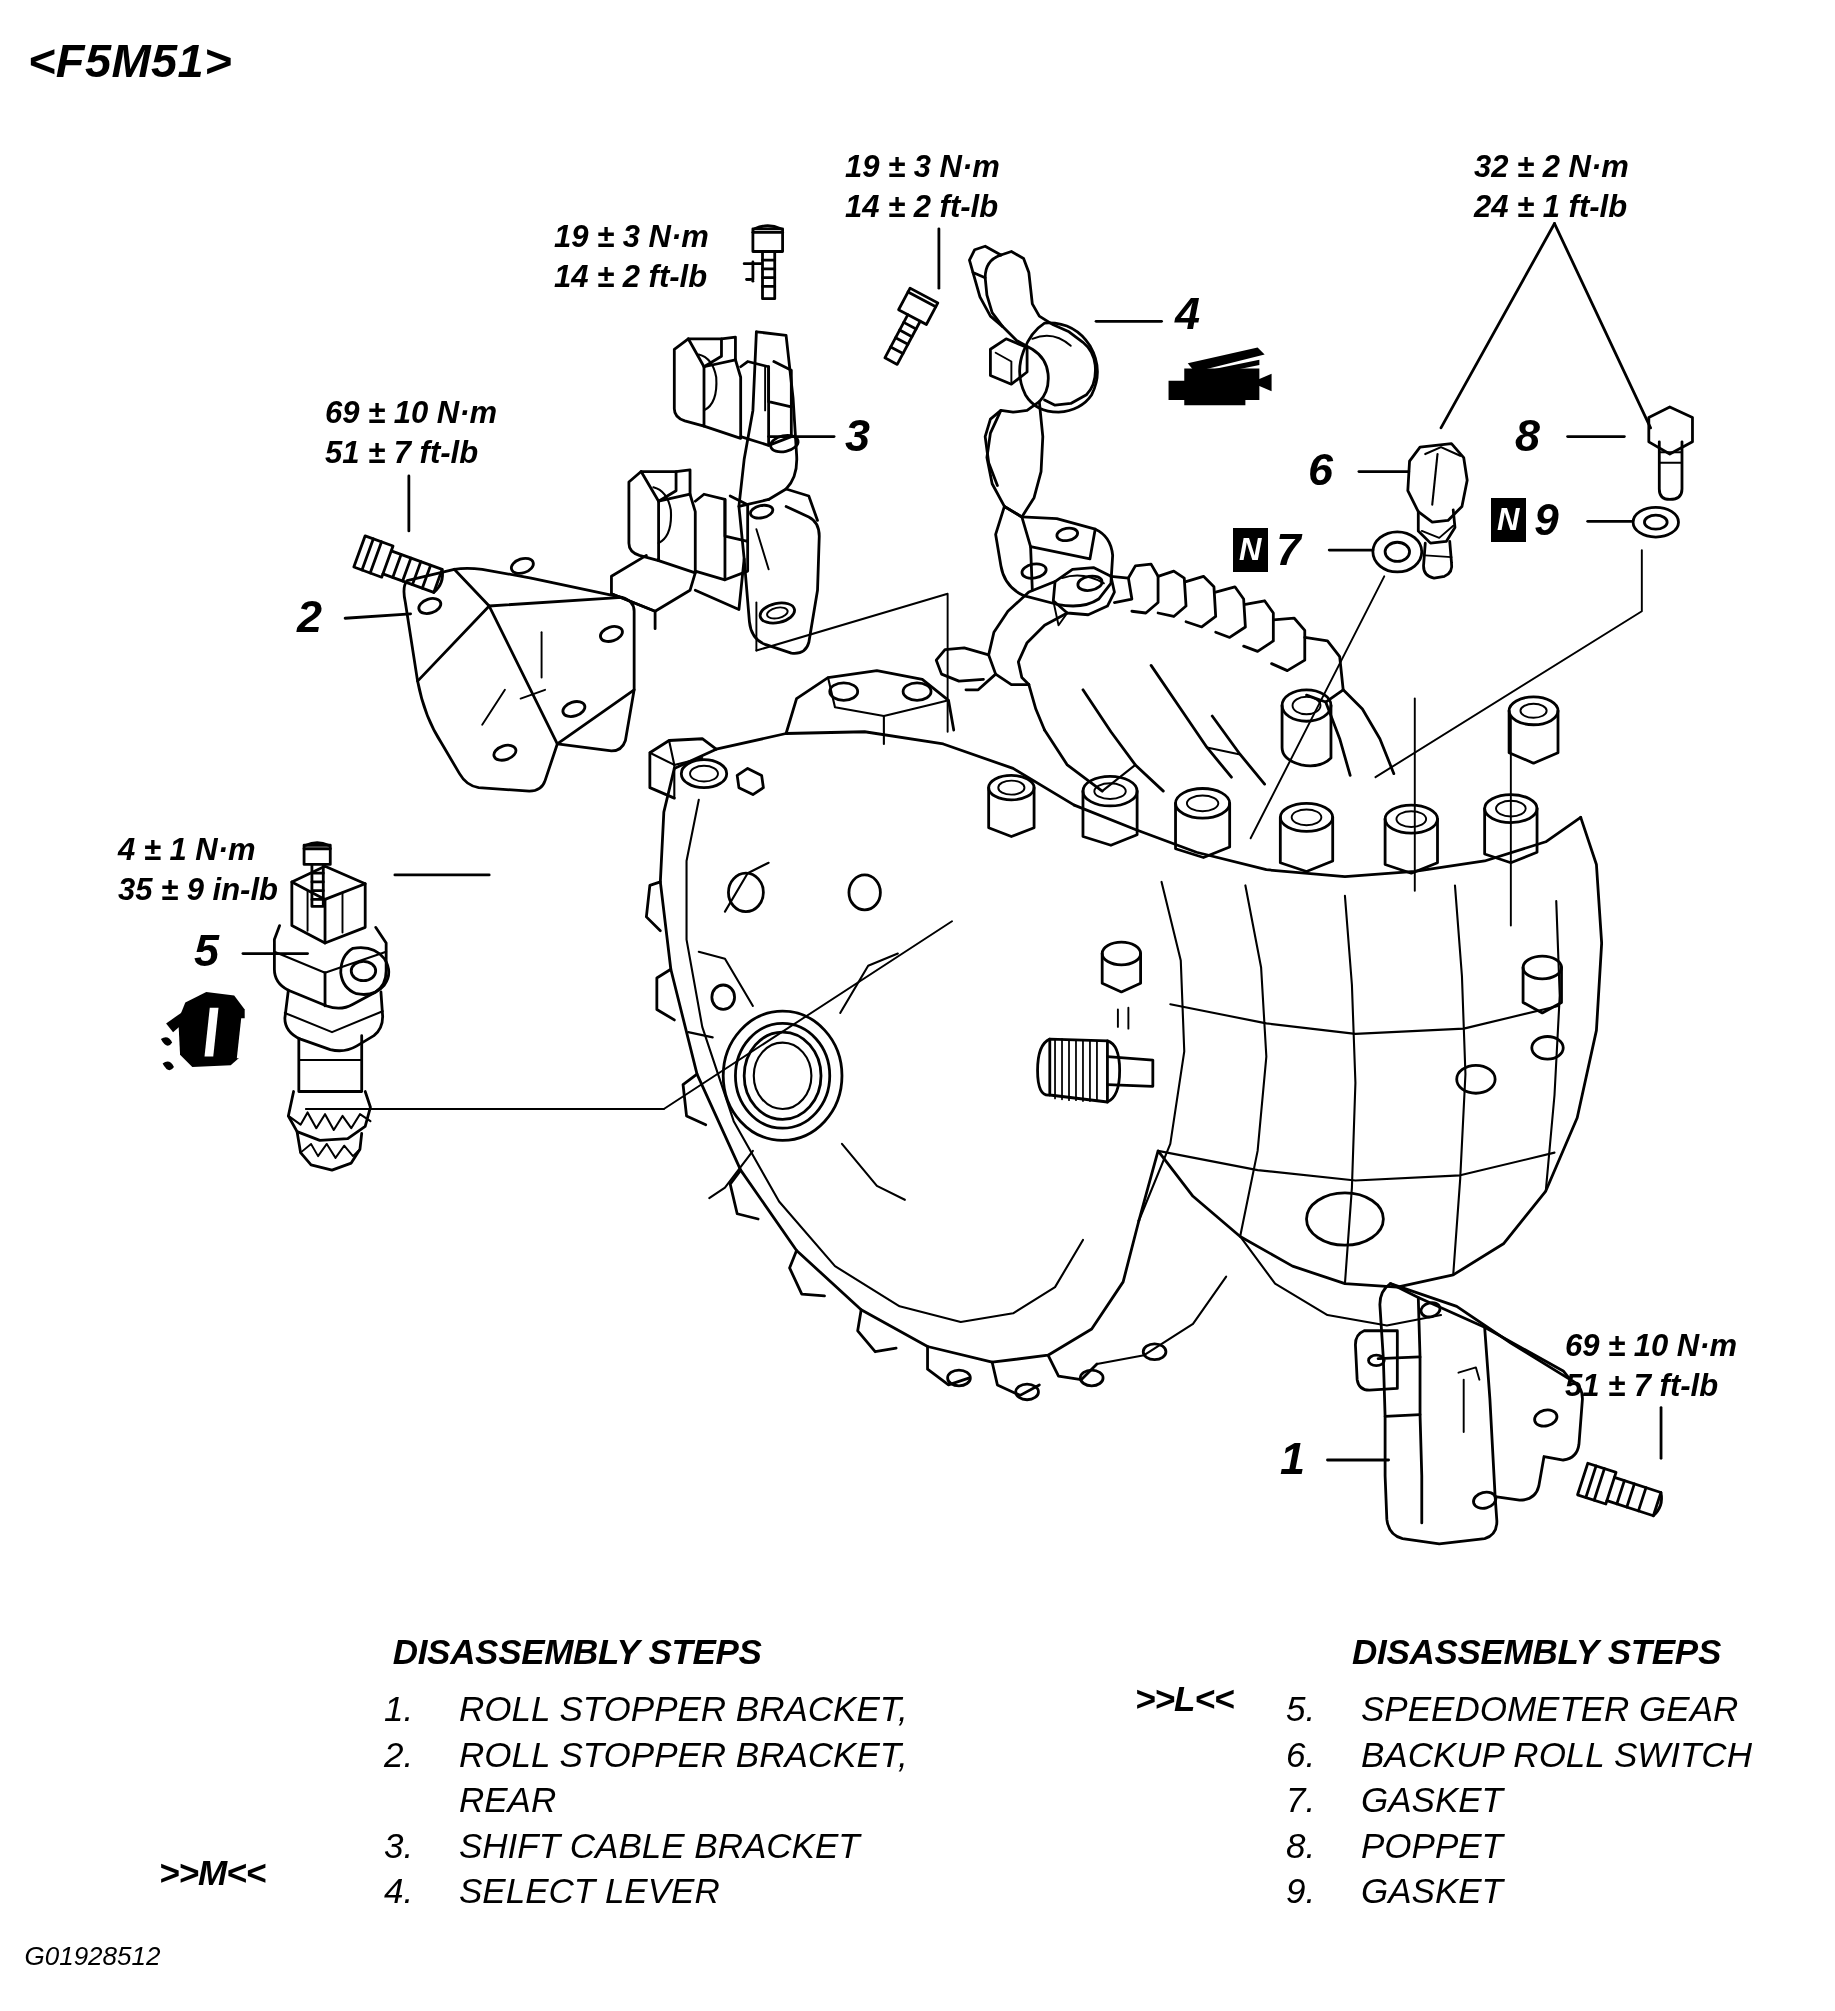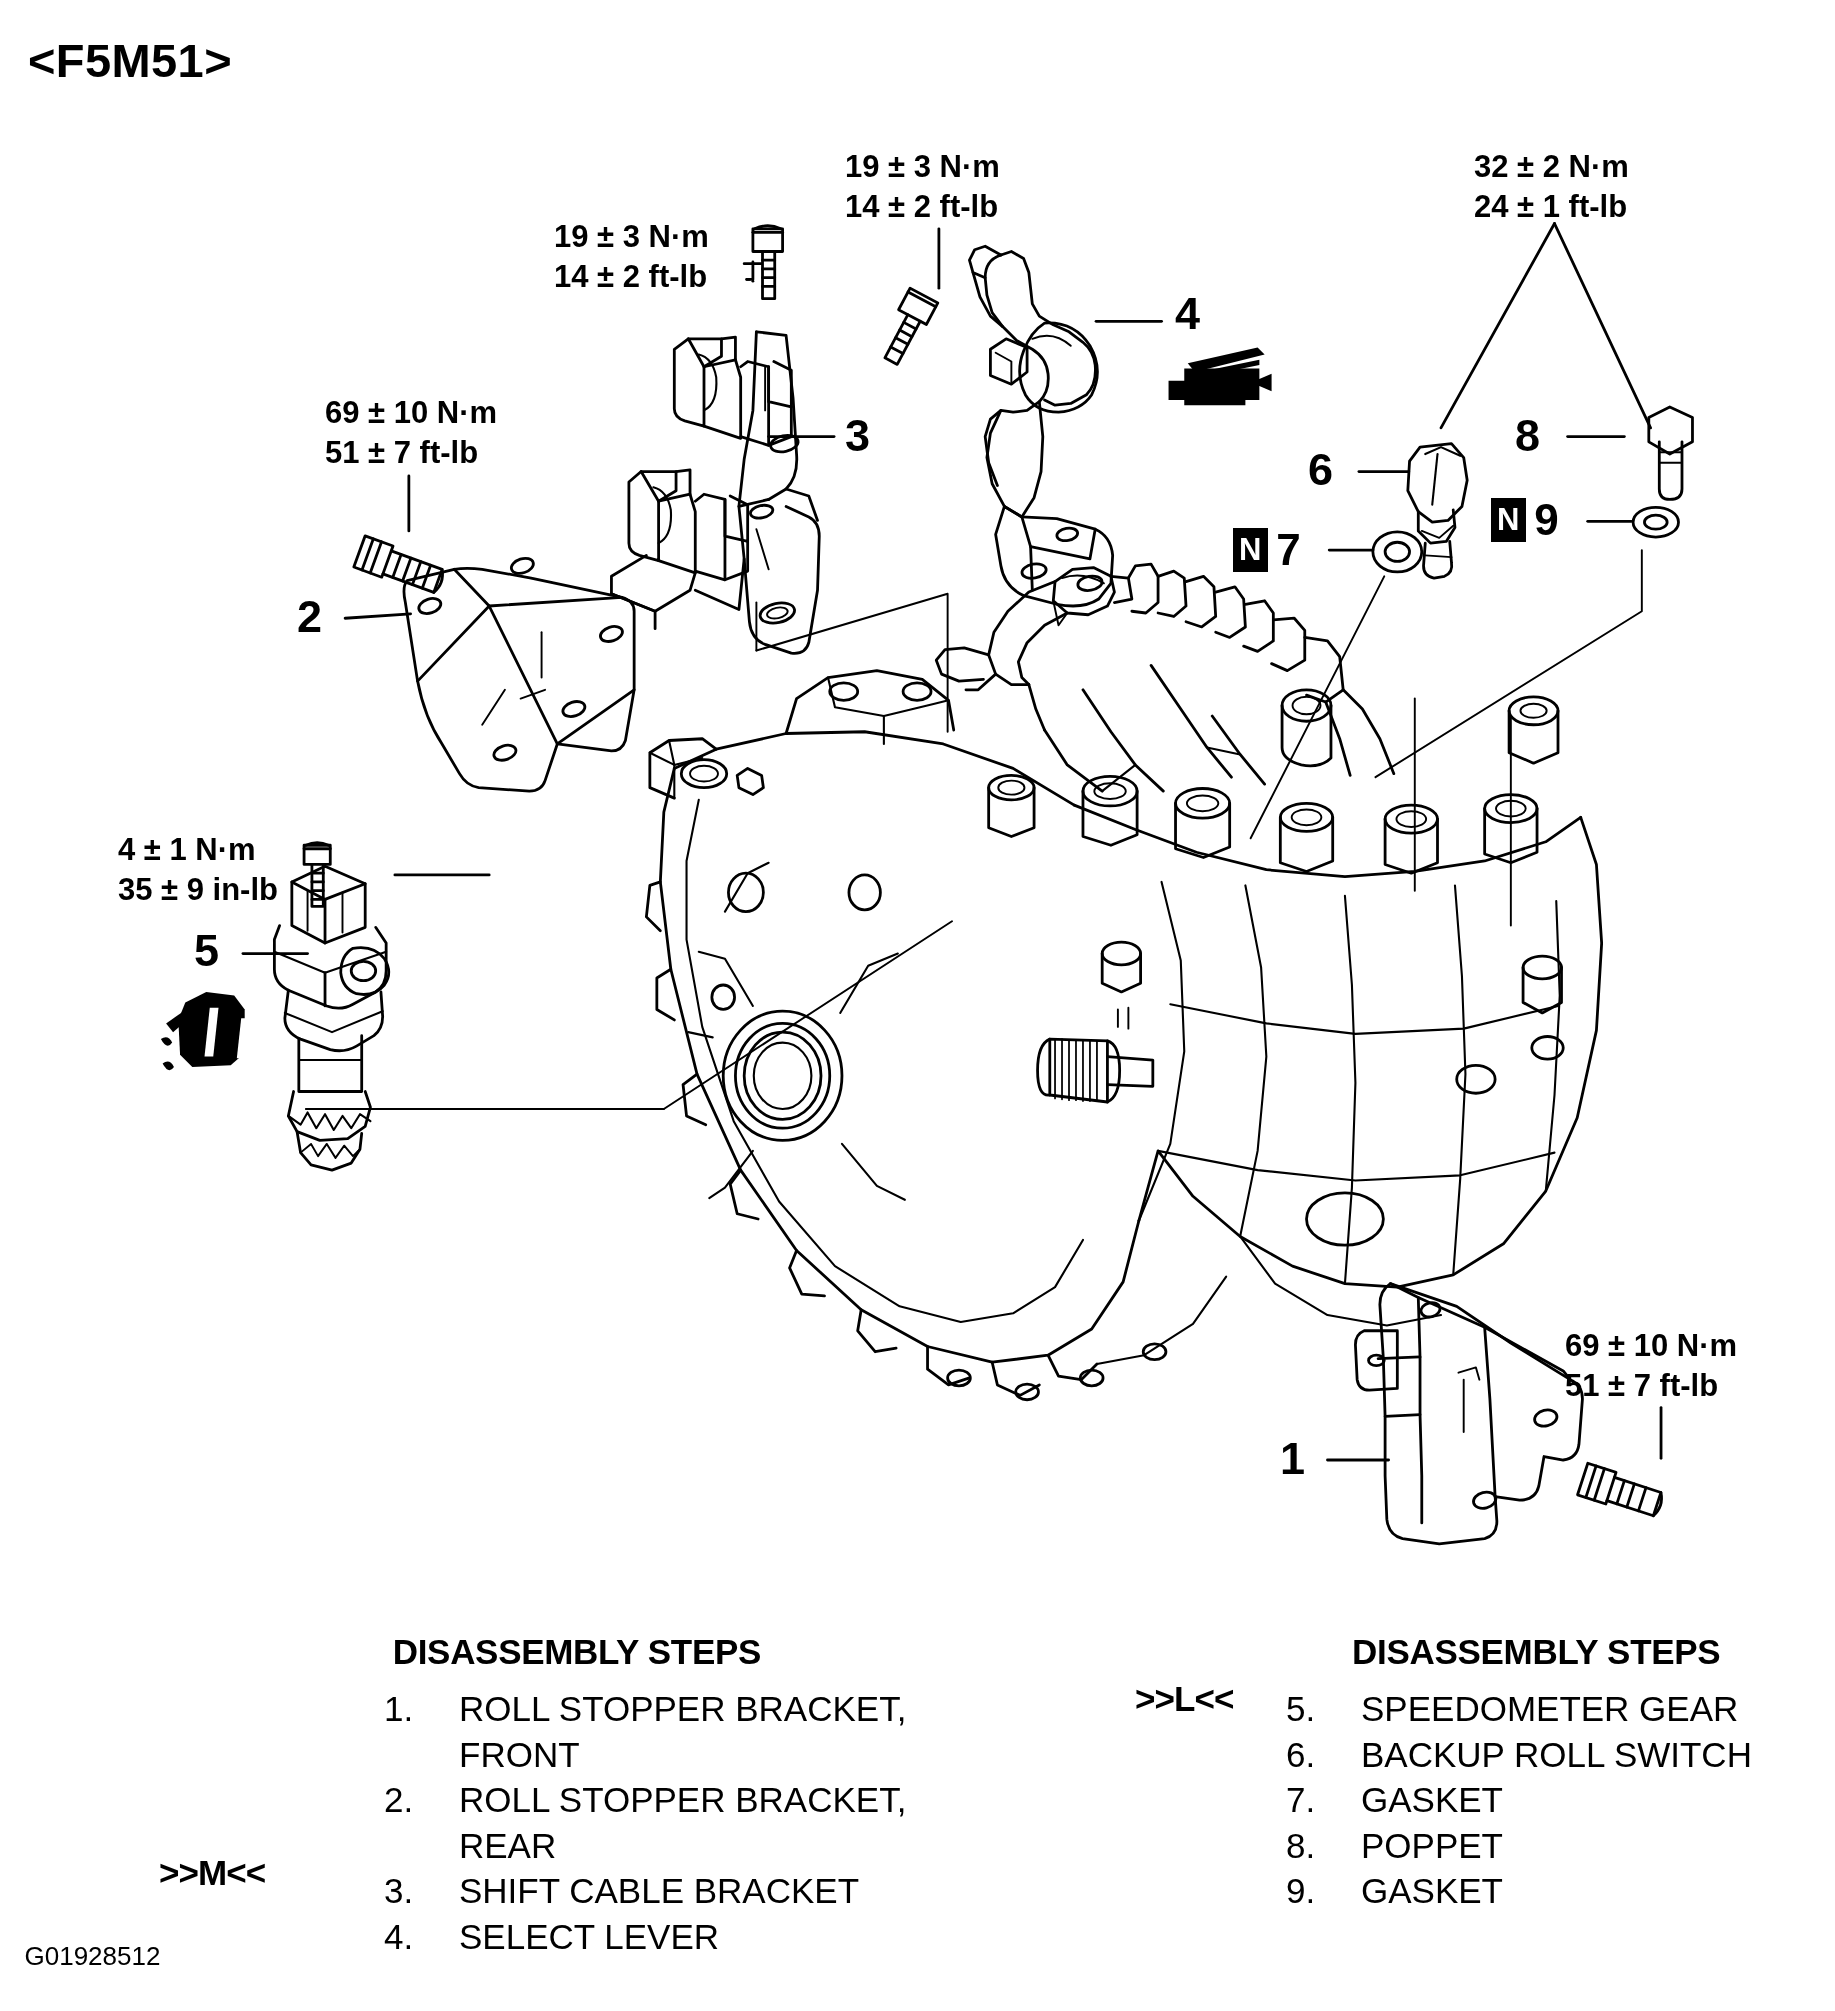--- a/index.html
+++ b/index.html
@@ -10,20 +10,21 @@
   body {
     font-family: "Liberation Sans", sans-serif;
     color: #000000;
   }
   #page {
     position: relative;
     width: 1835px;
     height: 2011px;
     background: #ffffff;
     overflow: hidden;
+    font-style: italic;
   }
   .abs { position: absolute; }
 
   
   .model-title {
     font-size: 47px;
     font-weight: bold;
     letter-spacing: 0.4px;
     white-space: nowrap;
   }
@@ -584,24 +585,20 @@
 
   <div class="abs" style="left:384px; top:1619px;">
     <div class="steps-heading" style="margin-left:8.7px;">DISASSEMBLY STEPS</div>
 
     <div style="height:14px;"></div>
 
     <div class="step-row">
       <span class="step-num">1.</span>
       <span class="step-label">ROLL STOPPER BRACKET,</span>
     </div>
-    <div class="step-row">
-      <span class="step-num"></span>
-      <span class="step-label">FRONT</span>
-    </div>
 
     <div class="step-row">
       <span class="step-num">2.</span>
       <span class="step-label">ROLL STOPPER BRACKET,</span>
     </div>
     <div class="step-row">
       <span class="step-num"></span>
       <span class="step-label">REAR</span>
     </div>
 

